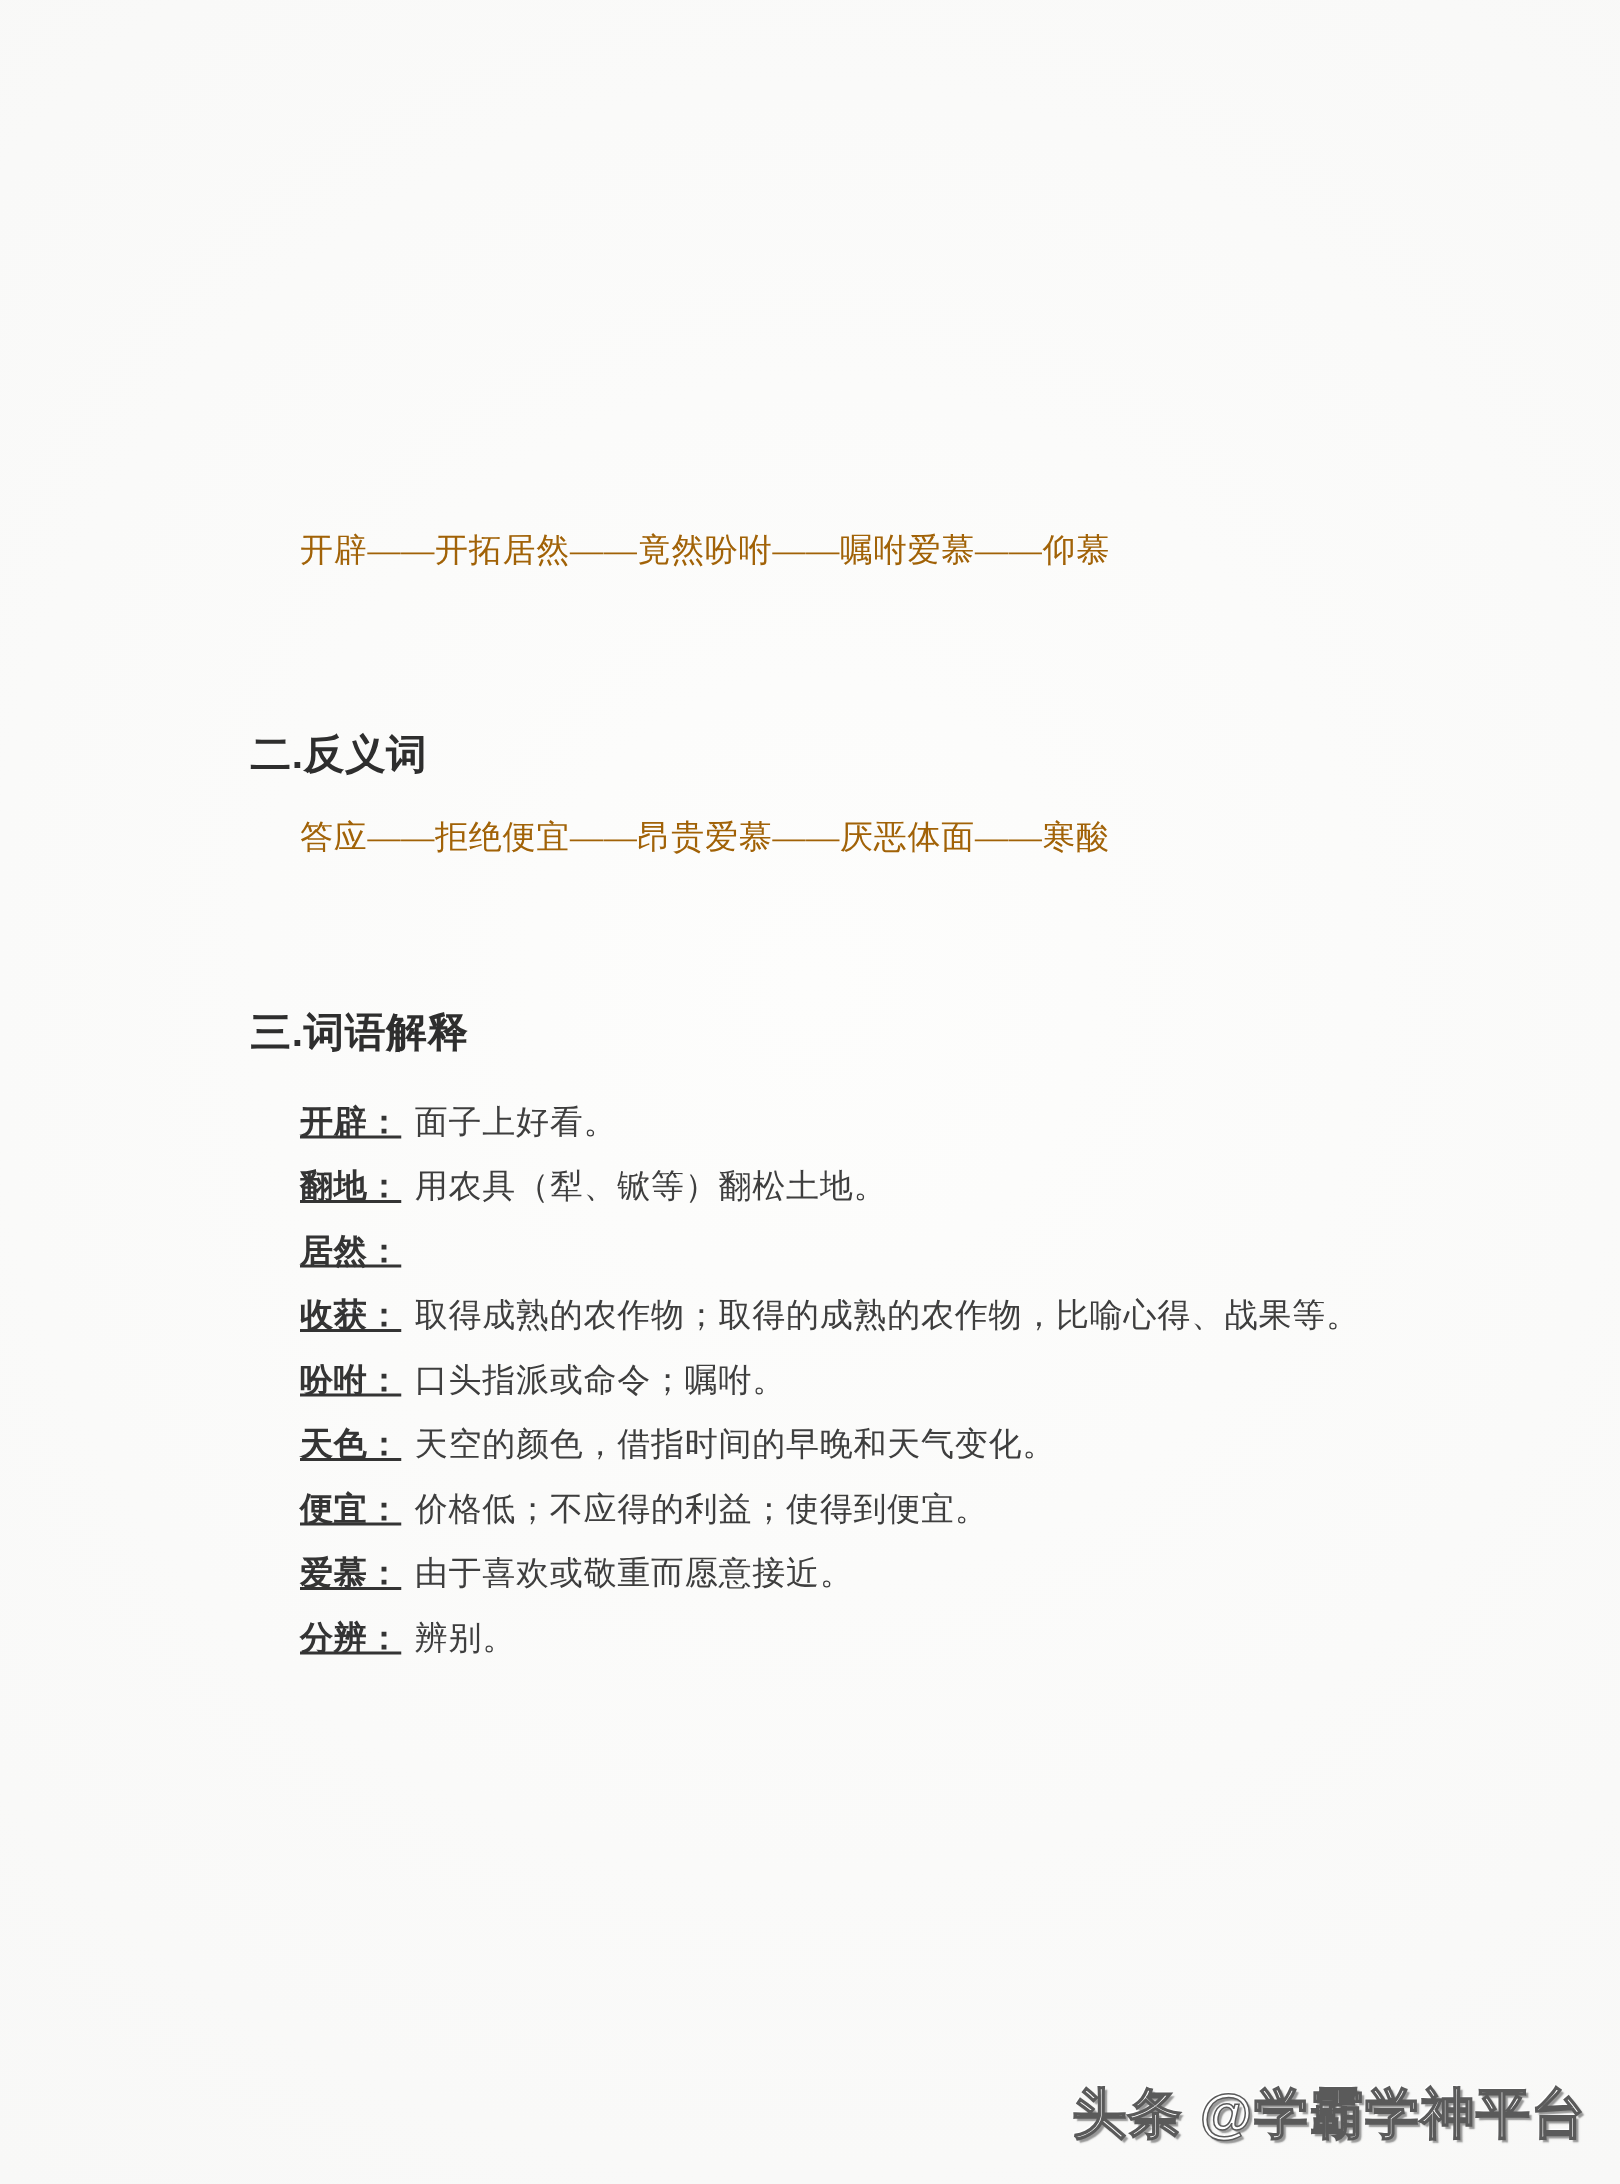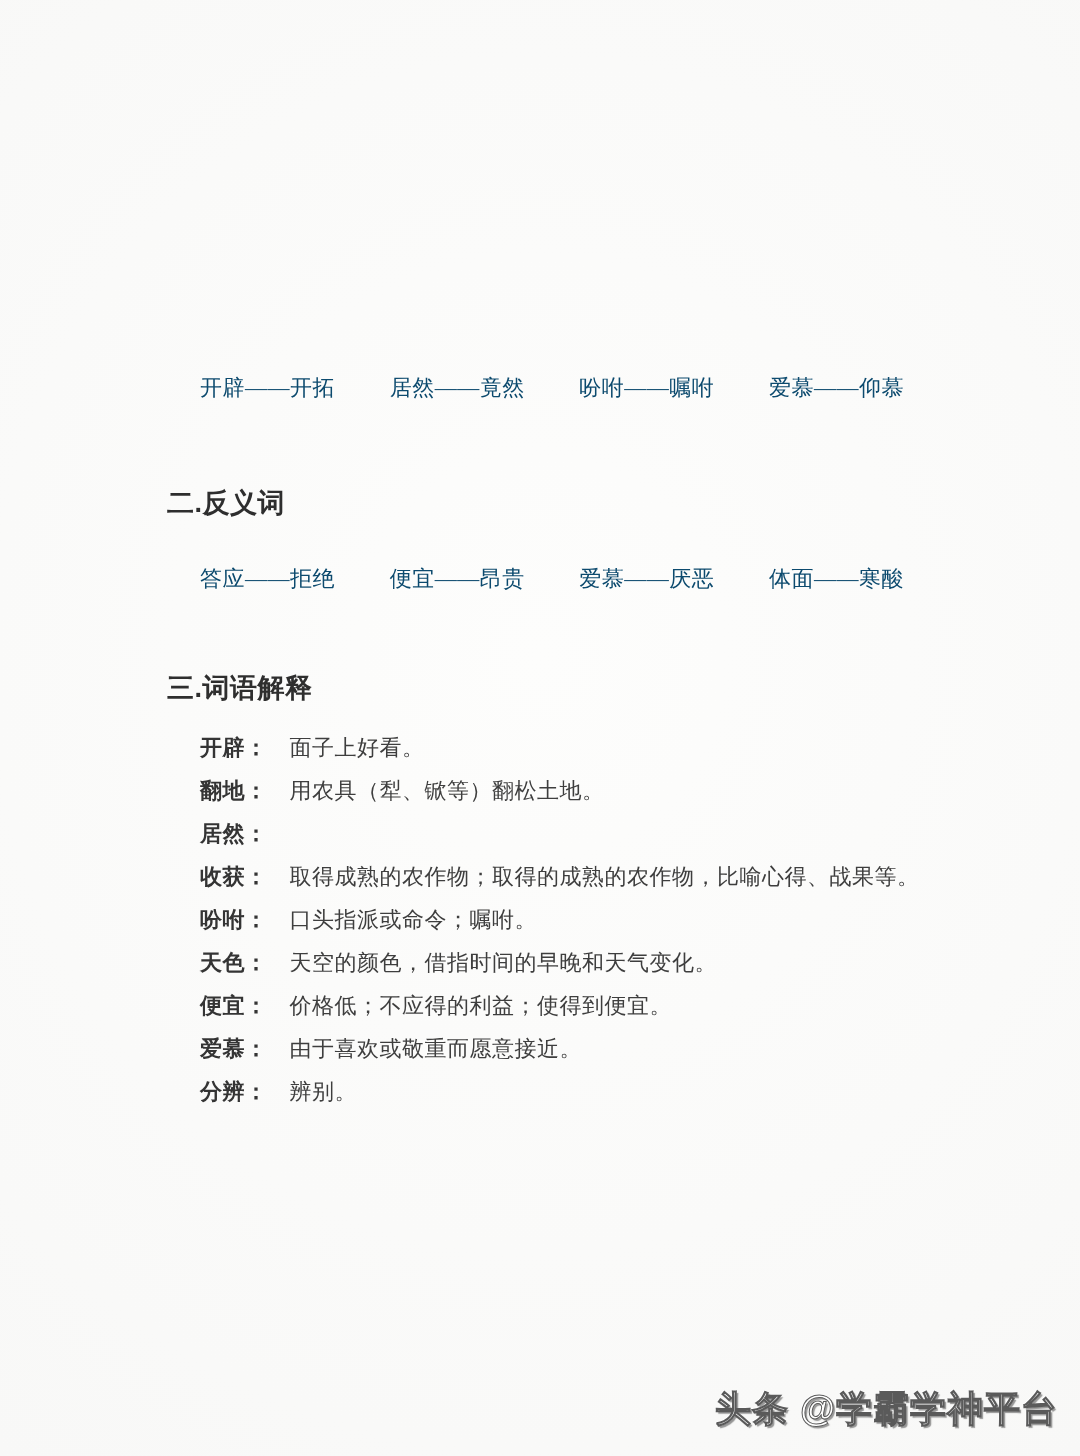--- a/index.html
+++ b/index.html
@@ -18,26 +18,24 @@
   .page {
     position: absolute;
     inset: 0;
   }
   
   .pair-row {
     position: absolute;
     left: 200px;
     width: 704px;
     display: flex;
-    justify-content: space-between;
     font-size: 22px;
     line-height: 30px;
     letter-spacing: 0.5px;
-    color: #0c4a6e;
-    margin-top: 21px;
+    color: #a16207;
   }
   .pair {
     white-space: nowrap;
   }
   
   .section-heading {
     position: absolute;
     left: 167px;
     margin: 0;
     font-family: Liberation Sans, sans-serif;
@@ -57,22 +55,23 @@
     height: 43px;
     display: flex;
     align-items: center;
     font-size: 22px;
     letter-spacing: 0.5px;
     white-space: nowrap;
     color: #3b3b3b;
   }
   .def-term {
     font-weight: 600;
-    margin-right: 22px;
+    margin-right: 9px;
     color: #343434;
+    text-decoration: underline;
   }
   .def-text {
     color: #3e3e3e;
   }
   
   .watermark {
     position: absolute;
     right: 22px;
     bottom: 22px;
     font-family: "Liberation Sans", "DejaVu Sans", sans-serif;

